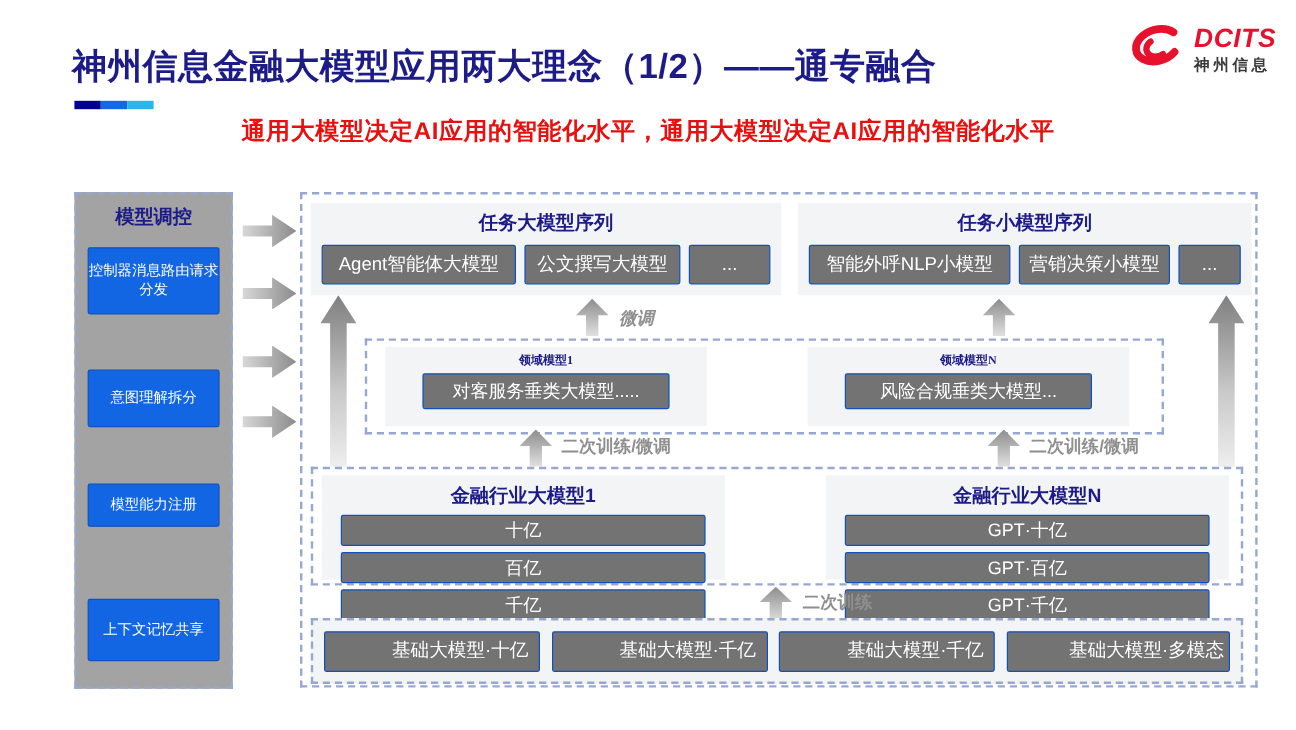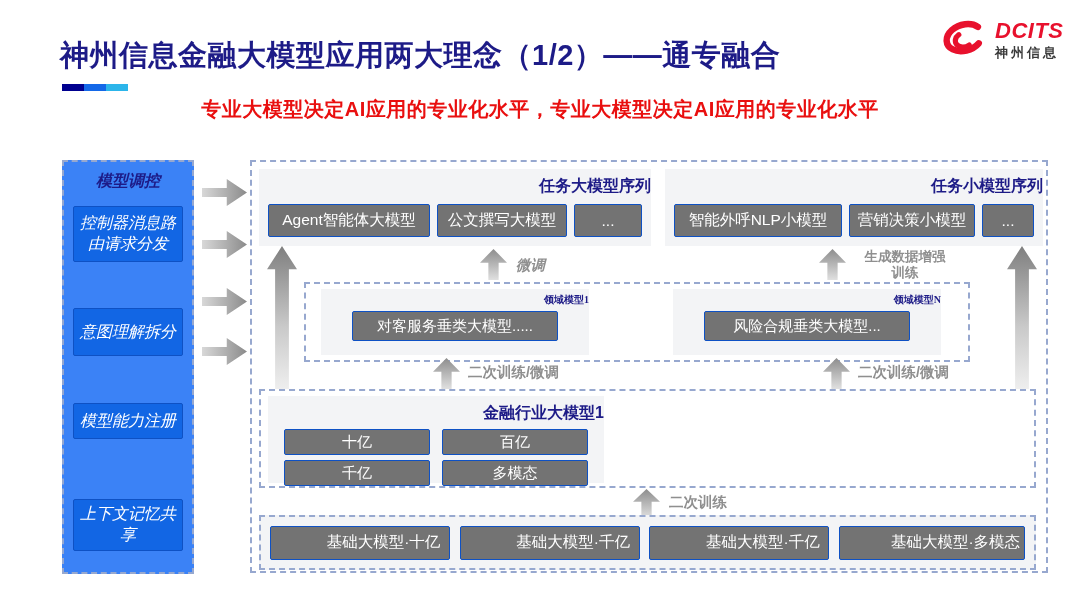--- a/index.html
+++ b/index.html
@@ -11,36 +11,36 @@
   .title{position:absolute;left:60px;top:36px;font-size:29px;font-weight:bold;color:#1d1b87;letter-spacing:0.5px;white-space:nowrap;}
   .logo{position:absolute;left:938px;top:16px;display:flex;align-items:center;gap:5px;}
   .logo-text{display:flex;flex-direction:column;}
   .logo-brand{font-size:22px;font-weight:bold;font-style:italic;color:#e8112d;line-height:22px;letter-spacing:0.5px;}
   .logo-cn{font-size:13px;color:#3a3a3a;font-weight:bold;letter-spacing:3px;margin-top:2px;}
   .accent-bar{position:absolute;left:62px;top:84px;display:flex;}
   .accent-seg{width:22px;height:7px;}
   .subtitle{position:absolute;left:0;top:96px;width:100%;text-align:center;font-size:20px;font-weight:bold;color:#e90f0f;letter-spacing:0.5px;}
 
   
-  .sidebar{position:absolute;left:62px;top:160px;width:132px;height:414px;border:2px dashed #97a8cf;box-sizing:border-box;background:#3b82f6;font-style:italic;}
+  .sidebar{position:absolute;left:62px;top:160px;width:132px;height:414px;border:2px dashed #97a8cf;box-sizing:border-box;background:#a3a3a3;}
   .sidebar-title{text-align:center;margin-top:9px;font-size:16px;font-weight:bold;color:#1d1b87;}
-  .side-btn{position:absolute;left:9px;width:110px;background:#1266e4;border:1px solid #0e51c4;color:#fff;display:flex;align-items:center;justify-content:center;text-align:center;font-size:16px;line-height:1.3;border-radius:2px;box-sizing:border-box;}
+  .side-btn{position:absolute;left:9px;width:110px;background:#1266e4;border:1px solid #0e51c4;color:#fff;display:flex;align-items:center;justify-content:center;text-align:center;font-size:12px;line-height:1.3;border-radius:2px;box-sizing:border-box;}
   .sb1{top:44px;height:56px;}
   .sb2{top:146px;height:48px;}
   .sb3{top:241px;height:36px;}
   .sb4{top:337px;height:52px;}
   .flow-arrow{position:absolute;width:45px;height:27px;
     clip-path:polygon(0 33%,55% 33%,55% 0,100% 50%,55% 100%,55% 67%,0 67%);
     background:linear-gradient(90deg,#d8d8d8,#8b8b8b);}
   .fa1{left:202px;top:179px}.fa2{left:202px;top:231px}.fa3{left:202px;top:288px}.fa4{left:202px;top:338px}
 
   
   .main-box{position:absolute;left:250px;top:160px;width:798px;height:413px;border:2px dashed #97a8cf;box-sizing:border-box;background:#fff;}
   .group{position:absolute;background:#f3f4f6;}
-  .group-title{text-align:right;padding-top:7px;font-size:16px;font-weight:bold;color:#1d1b87;}
+  .group-title{text-align:center;padding-top:7px;font-size:16px;font-weight:bold;color:#1d1b87;}
   .btn{background:#737373;border:1px solid #0e51c4;color:#fff;display:flex;align-items:center;justify-content:center;height:33px;font-size:15.5px;box-sizing:border-box;border-radius:2px;white-space:nowrap;}
   .btn-row{display:flex;gap:7px;padding:7px 9px 0;}
   .g-task-large{left:7px;top:7px;width:392px;height:77px;}
   .g-task-small{left:413px;top:7px;width:378px;height:77px;}
   .g-task-large .b1{width:162px}.g-task-large .b2{width:130px}.g-task-large .b3{flex:1}
   .g-task-small .b1{width:168px}.g-task-small .b2{width:126px}.g-task-small .b3{flex:1}
 
   .big-arrow{position:absolute;width:30px;height:146px;
     clip-path:polygon(50% 0,100% 16%,73% 16%,73% 100%,27% 100%,27% 16%,0 16%);
     background:linear-gradient(180deg,#7f7f7f,#c9c9c9 55%,#f0f0f0);}
@@ -64,21 +64,21 @@
 
   .domain-box{position:absolute;left:52px;top:120px;width:666px;height:80px;border:2px dashed #97a8cf;box-sizing:border-box;background:#fff;}
   .dpanel{position:absolute;top:5px;width:268px;height:66px;background:#f3f4f6;}
   .dp1{left:15px}.dp2{left:367px}
   .dpanel .group-title{padding-top:4px;font-size:10px;font-family:Liberation Serif, serif;}
   .dpanel .btn{margin:4px auto 0;width:206px;height:30px;font-size:15px;}
 
   .industry-box{position:absolute;left:7px;top:227px;width:777px;height:99px;border:2px dashed #97a8cf;box-sizing:border-box;background:#fff;}
   .ipanel{position:absolute;top:5px;width:336px;height:87px;background:#f3f4f6;}
   .ip1{left:7px}.ip2{left:427px}
-  .igrid{display:grid;grid-template-columns:1fr 1fr;gap:5px 12px;padding:5px 16px 0;}
+  .igrid{display:grid;grid-template-columns:1fr;gap:5px 12px;padding:5px 16px 0;}
   .igrid .btn{height:26px;font-size:15px;}
 
   .base-box{position:absolute;left:7px;top:353px;width:777px;height:55px;border:2px dashed #97a8cf;box-sizing:border-box;background:#f3f4f6;display:flex;align-items:center;justify-content:space-between;padding:0 9px;}
   .base-box .btn{width:180px;height:34px;padding-left:47px;}
   .base-box .btn:last-child{width:186px;}
 </style>
 </head>
 <body>
 
 <div class="title">神州信息金融大模型应用两大理念（1/2）——通专融合</div>
@@ -95,21 +95,21 @@
     <span class="logo-cn">神州信息</span>
   </span>
 </div>
 
 <div class="accent-bar">
   <span class="accent-seg" style="background-color: rgb(0, 0, 143);"></span>
   <span class="accent-seg" style="background-color: rgb(20, 104, 232);"></span>
   <span class="accent-seg" style="background-color: rgb(44, 181, 234);"></span>
 </div>
 
-<div class="subtitle">专业大模型决定AI应用的专业化水平，专业大模型决定AI应用的专业化水平</div>
+<div class="subtitle">通用大模型决定AI应用的智能化水平，通用大模型决定AI应用的智能化水平</div>
 
 <div class="sidebar">
   <div class="sidebar-title">模型调控</div>
   <div class="side-btn sb1">控制器消息路由请求分发</div>
   <div class="side-btn sb2">意图理解拆分</div>
   <div class="side-btn sb3">模型能力注册</div>
   <div class="side-btn sb4">上下文记忆共享</div>
 </div>
 <div class="flow-arrow fa1"></div>
 <div class="flow-arrow fa2"></div>
@@ -135,24 +135,20 @@
       <div class="btn b3">...</div>
     </div>
   </div>
 
   <div class="big-arrow bal"></div>
   <div class="big-arrow bar"></div>
 
   <div class="up-arrow ua-ft"></div>
   <div class="arrow-label al-ft">微调</div>
   <div class="up-arrow ua-gd"></div>
-  <div class="arrow-label al-gd">
-    <div>生成数据增强</div>
-    <div>训练</div>
-  </div>
 
   <div class="domain-box">
     <div class="dpanel dp1">
       <div class="group-title">领域模型1</div>
       <div class="btn">对客服务垂类大模型.....</div>
     </div>
     <div class="dpanel dp2">
       <div class="group-title">领域模型N</div>
       <div class="btn">风险合规垂类大模型...</div>
     </div>
@@ -166,20 +162,29 @@
   <div class="industry-box">
     <div class="ipanel ip1">
       <div class="group-title">金融行业大模型1</div>
       <div class="igrid">
         <div class="btn">十亿</div>
         <div class="btn">百亿</div>
         <div class="btn">千亿</div>
         <div class="btn">多模态</div>
       </div>
     </div>
+    <div class="ipanel ip2">
+      <div class="group-title">金融行业大模型N</div>
+      <div class="igrid">
+        <div class="btn">GPT·十亿</div>
+        <div class="btn">GPT·百亿</div>
+        <div class="btn">GPT·千亿</div>
+        <div class="btn">GPT·多模态</div>
+      </div>
+    </div>
   </div>
 
   <div class="up-arrow ua-base"></div>
   <div class="arrow-label al-base">二次训练</div>
 
   <div class="base-box">
     <div class="btn">基础大模型·十亿</div>
     <div class="btn">基础大模型·千亿</div>
     <div class="btn">基础大模型·千亿</div>
     <div class="btn">基础大模型·多模态</div>

